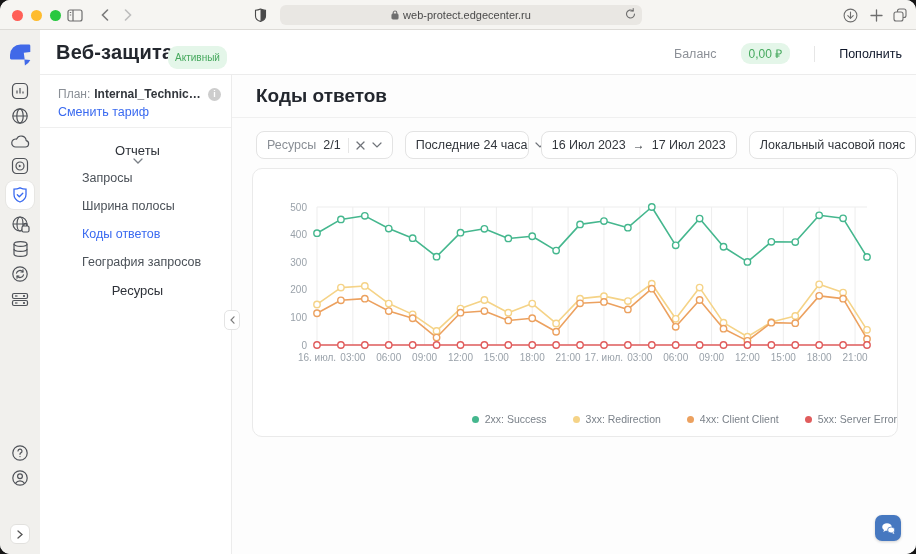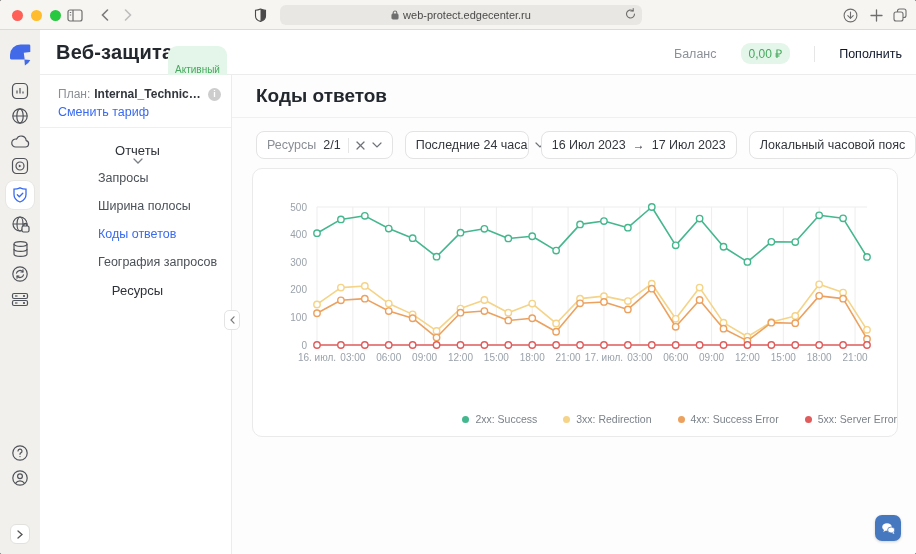--- a/index.html
+++ b/index.html
@@ -1,53 +1,53 @@
 <!DOCTYPE html>
 <html><head>
 <meta charset="utf-8">
 <style>
   * { margin:0; padding:0; box-sizing:border-box; }
   html,body { width:916px; height:554px; background:#161616; font-family:"Liberation Sans", sans-serif; }
-  .window { position:absolute; inset:0; background:#fff; border-radius:2px; overflow:hidden; }
+  .window { position:absolute; inset:0; background:#fff; border-radius:10px; overflow:hidden; }
 
   
   .toolbar { position:absolute; top:0; left:0; right:0; height:30px; background:#f6f5f2; border-bottom:1px solid #dddbd7; }
   .lights { position:absolute; left:12px; top:10px; display:flex; gap:8px; }
   .light { width:11px; height:11px; border-radius:50%; }
   .tb-ico { position:absolute; top:5px; width:20px; height:20px; display:flex; align-items:center; justify-content:center; color:#6e6e6e; }
   .urlbar { position:absolute; left:280px; top:5px; width:362px; height:20px; background:#e9e7e3; border-radius:6px; display:flex; align-items:center; justify-content:center; gap:4px; color:#4a4a4a; font-size:11px; }
   .urlbar .reload { position:absolute; right:6px; top:3px; }
 
   
   .rail { position:absolute; top:30px; left:0; width:40px; bottom:0; background:#f1f0ed; }
   .rail .logo { position:absolute; top:12px; left:7px; }
   .rail-icons { position:absolute; top:51px; left:0; width:40px; display:flex; flex-direction:column; align-items:center; gap:5px; }
   .rail-ico { width:20px; height:20px; display:flex; align-items:center; justify-content:center; color:#4f5258; }
   .rail-ico.active-wrap { width:28px; height:28px; background:#fff; border-radius:8px; box-shadow:0 0 0 1px #e7e6e3; color:#3a6af0; }
   .rail-bottom { position:absolute; bottom:66px; left:0; width:40px; display:flex; flex-direction:column; align-items:center; gap:5px; }
   .rail-expand { position:absolute; bottom:10px; left:10px; width:20px; height:20px; background:#fff; border:1px solid #e2e1de; border-radius:6px; display:flex; align-items:center; justify-content:center; color:#555; }
 
   .app-header { position:absolute; top:30px; left:40px; right:0; height:45px; background:#fff; border-bottom:1px solid #ececec; }
   .app-title { position:absolute; left:16px; top:11px; font-size:20px; font-weight:bold; color:#23272e; letter-spacing:.2px; }
-  .status-badge { position:absolute; left:128px; top:16px; background:#e4f6e9; color:#46a95e; font-size:10px; padding:18px 7px; border-radius:9px; }
+  .status-badge { position:absolute; left:128px; top:16px; background:#e4f6e9; color:#46a95e; font-size:10px; padding:6px 7px; border-radius:9px; }
   .header-right { position:absolute; right:14px; top:13px; display:flex; align-items:center; gap:24px; font-size:12.5px; }
   .balance-label { color:#8c9097; }
   .balance-pill { background:#e4f6e9; color:#46a95e; padding:2px 8px; border-radius:9px; font-size:12px; }
   .header-sep { width:1px; height:16px; background:#e6e6e6; }
   .topup { color:#0f172a; }
 
   
   .nav { position:absolute; top:75px; left:40px; width:192px; bottom:0; background:#fff; border-right:1px solid #ececec; }
   .plan-row { position:absolute; top:12px; left:18px; right:10px; font-size:12px; color:#8a8f96; white-space:nowrap; display:flex; align-items:center; gap:4px; }
   .plan-name { font-weight:bold; color:#33373d; max-width:118px; overflow:hidden; text-overflow:ellipsis; }
   .info-ico { width:13px; height:13px; border-radius:50%; background:#cdcdcd; color:#fff; font-size:9px; display:inline-flex; align-items:center; justify-content:center; flex:0 0 auto; font-weight:bold; }
   .change-plan { position:absolute; top:30px; left:18px; font-size:12.5px; color:#3a6af0; }
   .nav-divider { position:absolute; top:52px; left:0; right:0; height:1px; background:#efefef; }
   .nav-group { position:absolute; left:18px; right:14px; font-size:13px; color:#2d3138; display:flex; justify-content:space-between; align-items:center;flex-direction:column; }
-  .nav-sub { position:absolute; left:42px; font-size:12.5px; color:#4b5158;margin-left:16px; }
+  .nav-sub { position:absolute; left:42px; font-size:12.5px; color:#4b5158; }
   .nav-sub.active { color:#3a6af0; }
   .collapse-handle { position:absolute; top:310px; left:224px; width:16px; height:20px; background:#fff; border:1px solid #e4e4e4; border-radius:5px; display:flex; align-items:center; justify-content:center; color:#7a7a7a; z-index:3; }
 
   
   .main { position:absolute; top:75px; left:232px; right:0; bottom:0; background:#fdfdfd; }
   .page-title { position:absolute; top:10px; left:24px; font-size:19px; font-weight:bold; color:#23272e; }
   .main-divider { position:absolute; top:42px; left:0; right:0; height:1px; background:#f0f0f0; }
   .filters { position:absolute; top:56px; left:24px; display:flex; gap:12px; }
   .chip { height:28px; background:#fff; border:1px solid #e3e3e3; border-radius:8px; display:flex; align-items:center; gap:7px; padding:0 10px; font-size:12.5px; color:#33373d; white-space:nowrap; }
   .chip .lbl { color:#8a8f96; }
@@ -463,21 +463,21 @@
           <div class="legend-item">
             <span class="legend-dot" style="background: rgb(69, 183, 142);"></span>
             <span>2xx: Success</span>
           </div>
           <div class="legend-item">
             <span class="legend-dot" style="background: rgb(245, 211, 135);"></span>
             <span>3xx: Redirection</span>
           </div>
           <div class="legend-item">
             <span class="legend-dot" style="background: rgb(236, 161, 95);"></span>
-            <span>4xx: Success Error</span>
+            <span>4xx: Client Client</span>
           </div>
           <div class="legend-item">
             <span class="legend-dot" style="background: rgb(224, 92, 92);"></span>
             <span>5xx: Server Error</span>
           </div>
         </div>
     </div>
 
     <div class="chat-btn">
       <svg width="15" height="13" viewBox="0 0 15 13">

